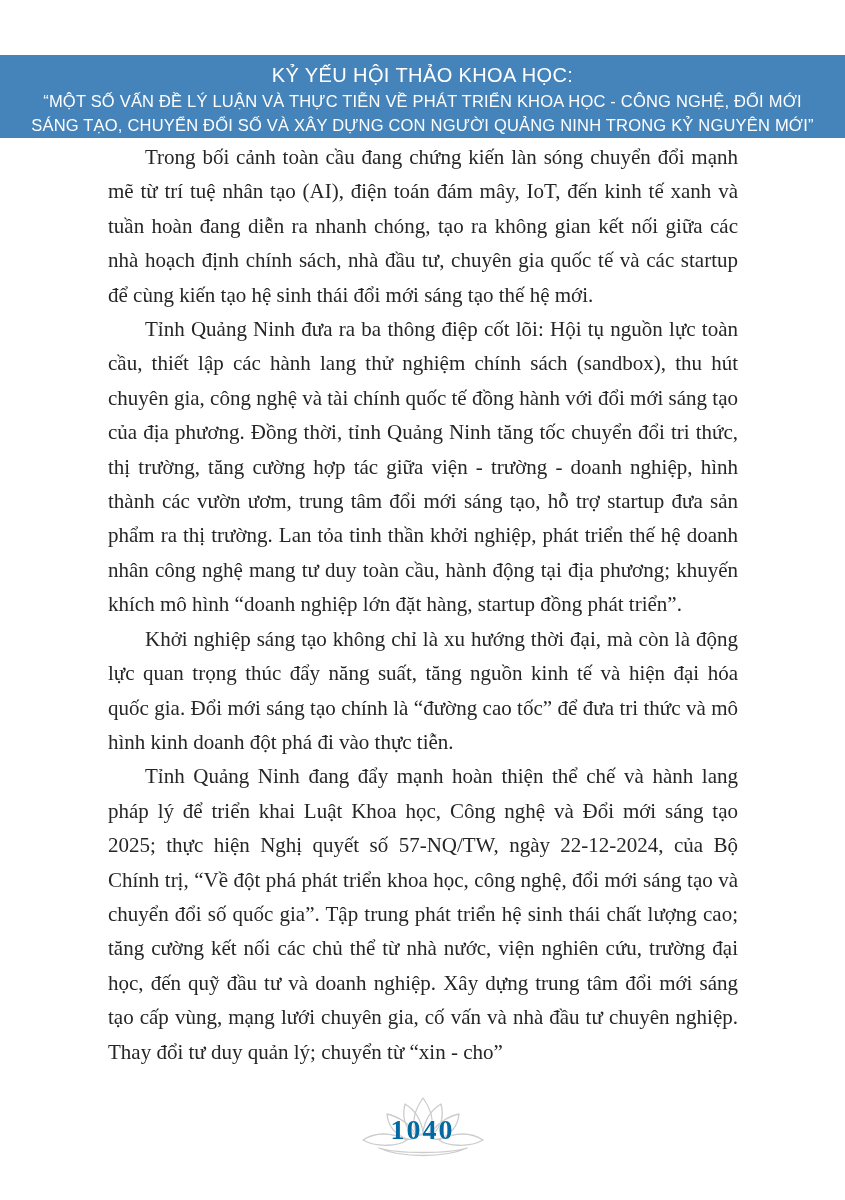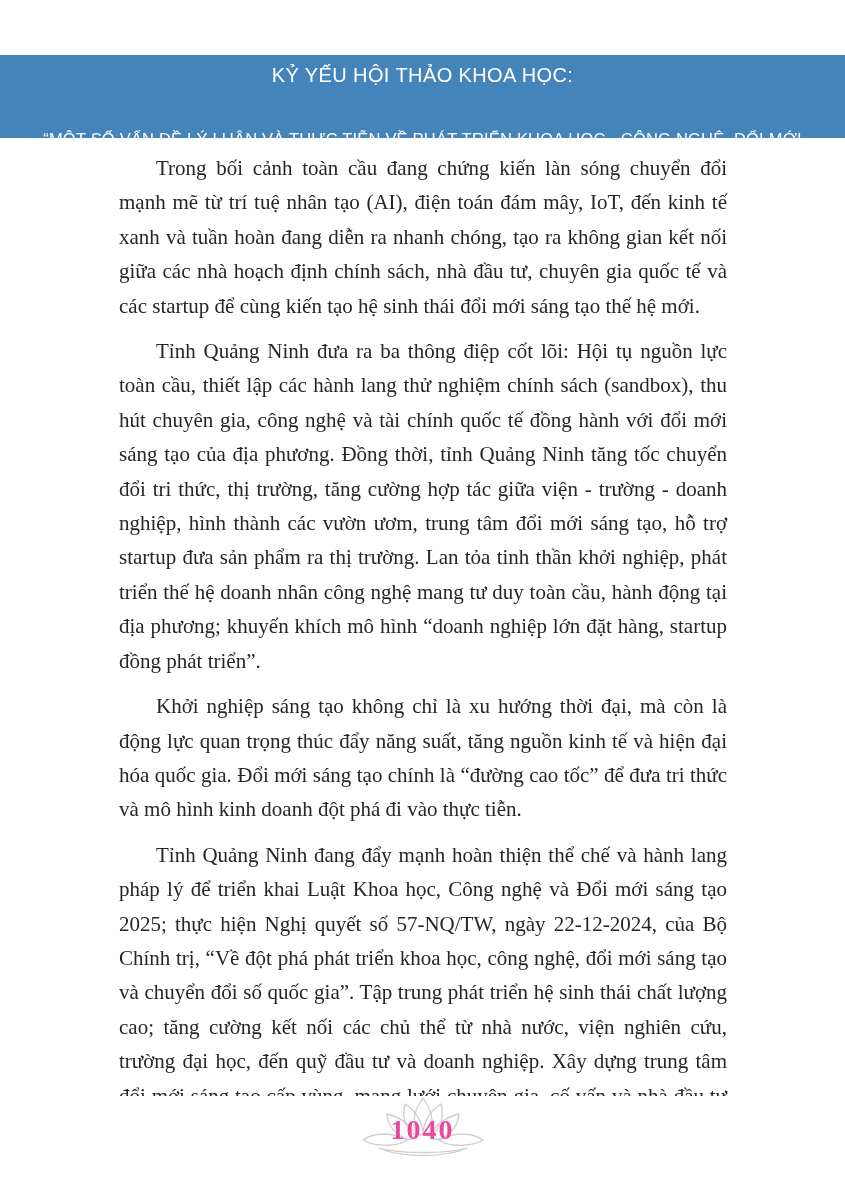--- a/index.html
+++ b/index.html
@@ -19,30 +19,30 @@
     font-family:"Liberation Sans","DejaVu Sans",sans-serif;
     font-weight:400;
     text-align:center;
     box-sizing:border-box;
     padding-top:7px;
   }
   .banner .t1{
     font-size:20px;line-height:27px;letter-spacing:0.4px;
   }
   .banner .t2{
-    font-size:16.5px;line-height:24px;letter-spacing:0.2px;margin-top:38px;
+    font-size:16.5px;line-height:24px;letter-spacing:0.2px;
   }
 
   
   .content{
     position:absolute;top:140px;left:108px;width:630px;height:956px;
     overflow:hidden;
   }
   .content p{
-    margin:11px;
+    margin:0;
     font-size:21px;
     line-height:34.4px;
     color:#262626;
     text-align:justify;
     text-indent:37px;
   }
 
   
   .footer{
     position:absolute;top:1096px;left:0;width:845px;height:72px;
@@ -52,21 +52,21 @@
     width:124px;height:64px;
   }
   .ornament-wrap svg{position:absolute;left:0;top:0;}
   .page-number{
     position:absolute;left:0;right:0;top:18px;
     text-align:center;
     font-family:"Liberation Serif","DejaVu Serif",serif;
     font-weight:700;
     font-size:28px;
     letter-spacing:2px;
-    color:#ec4899;
+    color:#0369a1;
     text-shadow:0 0 2px #ffffff;
   }
 </style>
 </head>
 <body>
 
 <div class="page">
 
   <div class="banner">
     <div class="t1">KỶ YẾU HỘI THẢO KHOA HỌC:</div>

